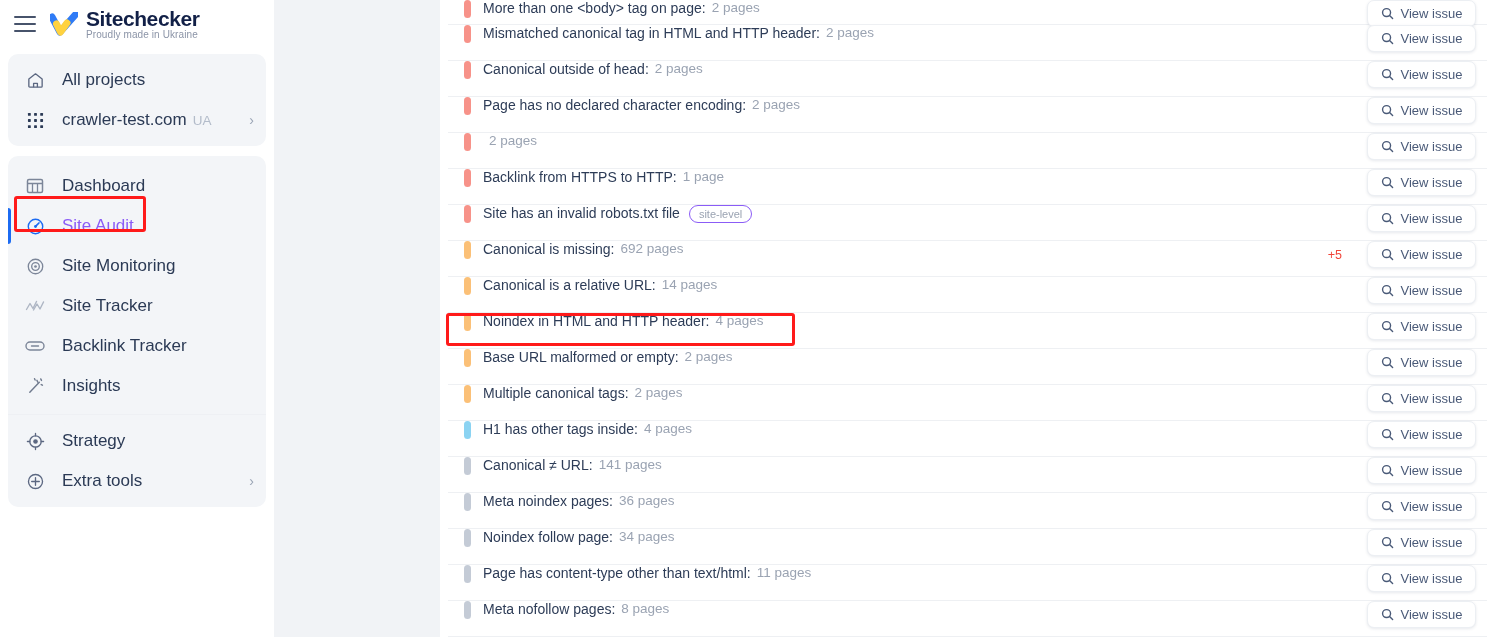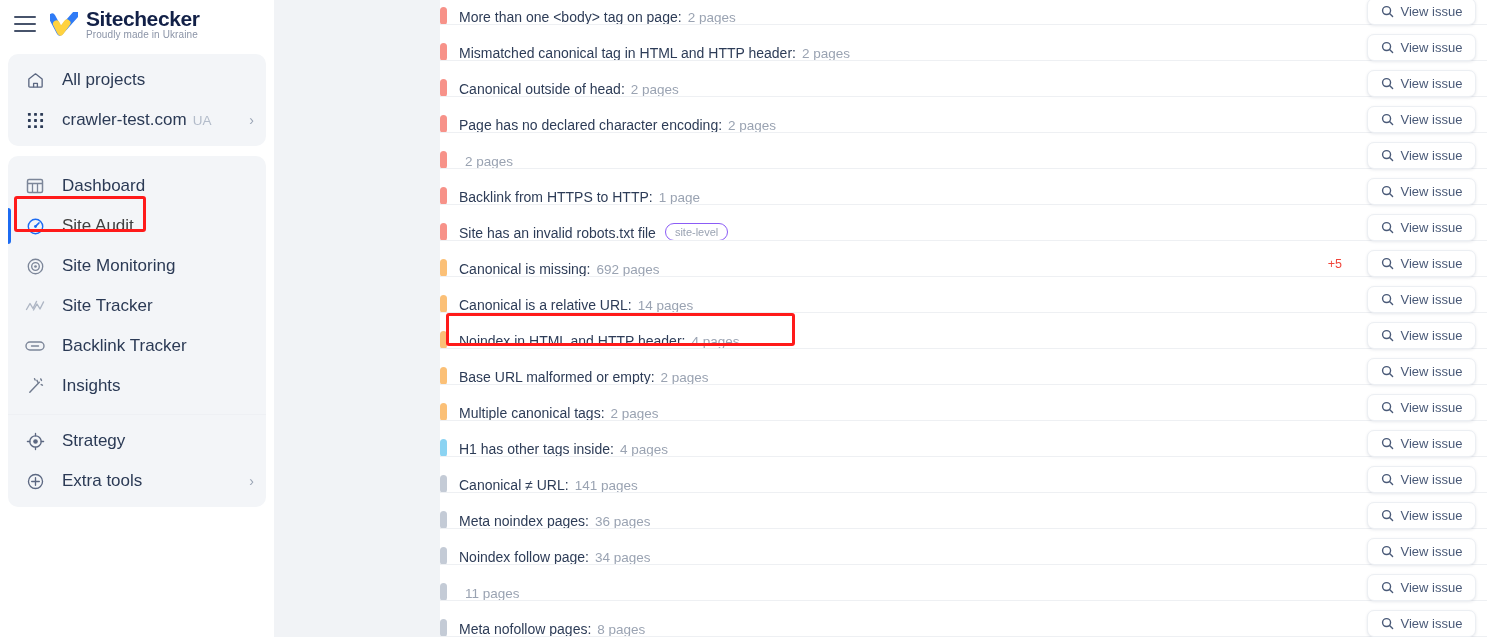--- a/index.html
+++ b/index.html
@@ -39,40 +39,41 @@
   .sb-label { font-size:17px; color:#2b3a55; white-space:nowrap; }
   .sb-sublabel { font-size:13.5px; color:#b3bcca; margin-left:-10px; }
   .sb-chev { margin-left:auto; color:#9aa4b5; font-size:14px; }
 
   .sb-group { margin-top:8px; border-top:1px solid #eef0f4; padding-top:6px; }
   .sb-group.first { border-top:none; padding-top:2px; margin-top:2px;}
 
   .nav-item { display:flex; align-items:center; height:40px; padding:0 12px 0 16px;
               gap:16px; cursor:pointer; position:relative; }
   .nav-item .sb-label { color:#2b3a55; }
-  .nav-item.active .sb-label { color:#404040; font-weight:500; }
+  .nav-item.active .sb-label { color:#8b5cf6; font-weight:500; }
   .nav-item.active::before {
     content:""; position:absolute; left:0; top:2px; bottom:2px; width:3px;
     background:#1c6bf2; border-radius:0 3px 3px 0;
   }
   .hl-box {
     position:absolute; border:3px solid #ff1a1a; border-radius:3px;
     pointer-events:none; z-index:20;
   }
 
   
   .gutter { width:166px; flex:0 0 166px; background:#f1f3f6; }
 
   
   .content {
     flex:1; background:#ffffff; position:relative; overflow:hidden;
   }
   .issue-row {
-    display:flex; align-items:flex-end; height:36px; position:relative;
-    padding-left:0;
+    display:flex; align-items:flex-start; height:36px; position:relative;
+    padding-left:16px;
+    margin-left:8px;
   }
   .issue-row .divider {
     position:absolute; left:0; right:0; bottom:0; height:1px; background:#eef0f3;
   }
   .sev { width:7px; height:18px; border-radius:4px; flex:0 0 7px; margin-right:12px; }
   .issue-name { font-size:14px; color:#2d3c57; white-space:nowrap; }
   .issue-count { font-size:13.5px; color:#9aa3b2; margin-left:6px; white-space:nowrap; }
   .badge-site {
     font-size:11px; color:#9aa3b2; border:1px solid #8b5cf6;
     border-radius:11px; padding:2px 9px; margin-left:9px; white-space:nowrap;
@@ -511,20 +512,21 @@
                   <path d="M9.2 9.2 L12.5 12.5" stroke-linecap="round"></path>
                 </svg>
                 <span>View issue</span>
               </div>
             </div>
           </div>
           <div class="divider"></div>
         </div>
         <div class="issue-row">
           <span class="sev" style="background: rgb(196, 203, 214);"></span>
+          <span class="issue-name">Page has content-type other than text/html:</span>
           <span class="issue-count">11 pages</span>
           <div class="row-right">
             <div class="btn-col">
               <div class="view-btn">
                 <svg width="13" height="13" viewBox="0 0 14 14" fill="none" stroke="#4a5a78" stroke-width="1.5">
                   <circle cx="6" cy="6" r="4.3"></circle>
                   <path d="M9.2 9.2 L12.5 12.5" stroke-linecap="round"></path>
                 </svg>
                 <span>View issue</span>
               </div>

